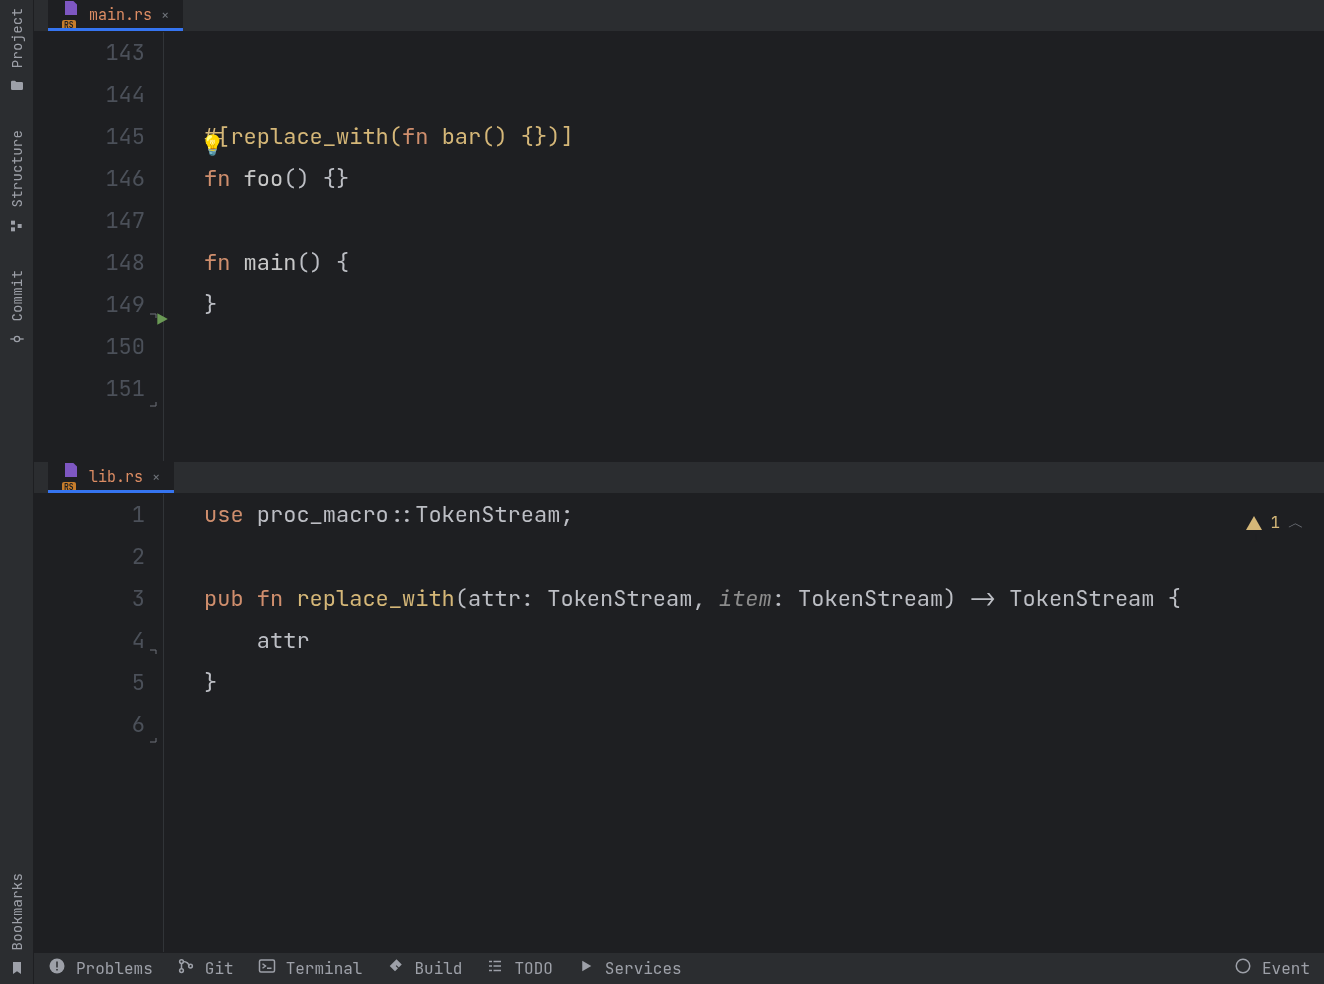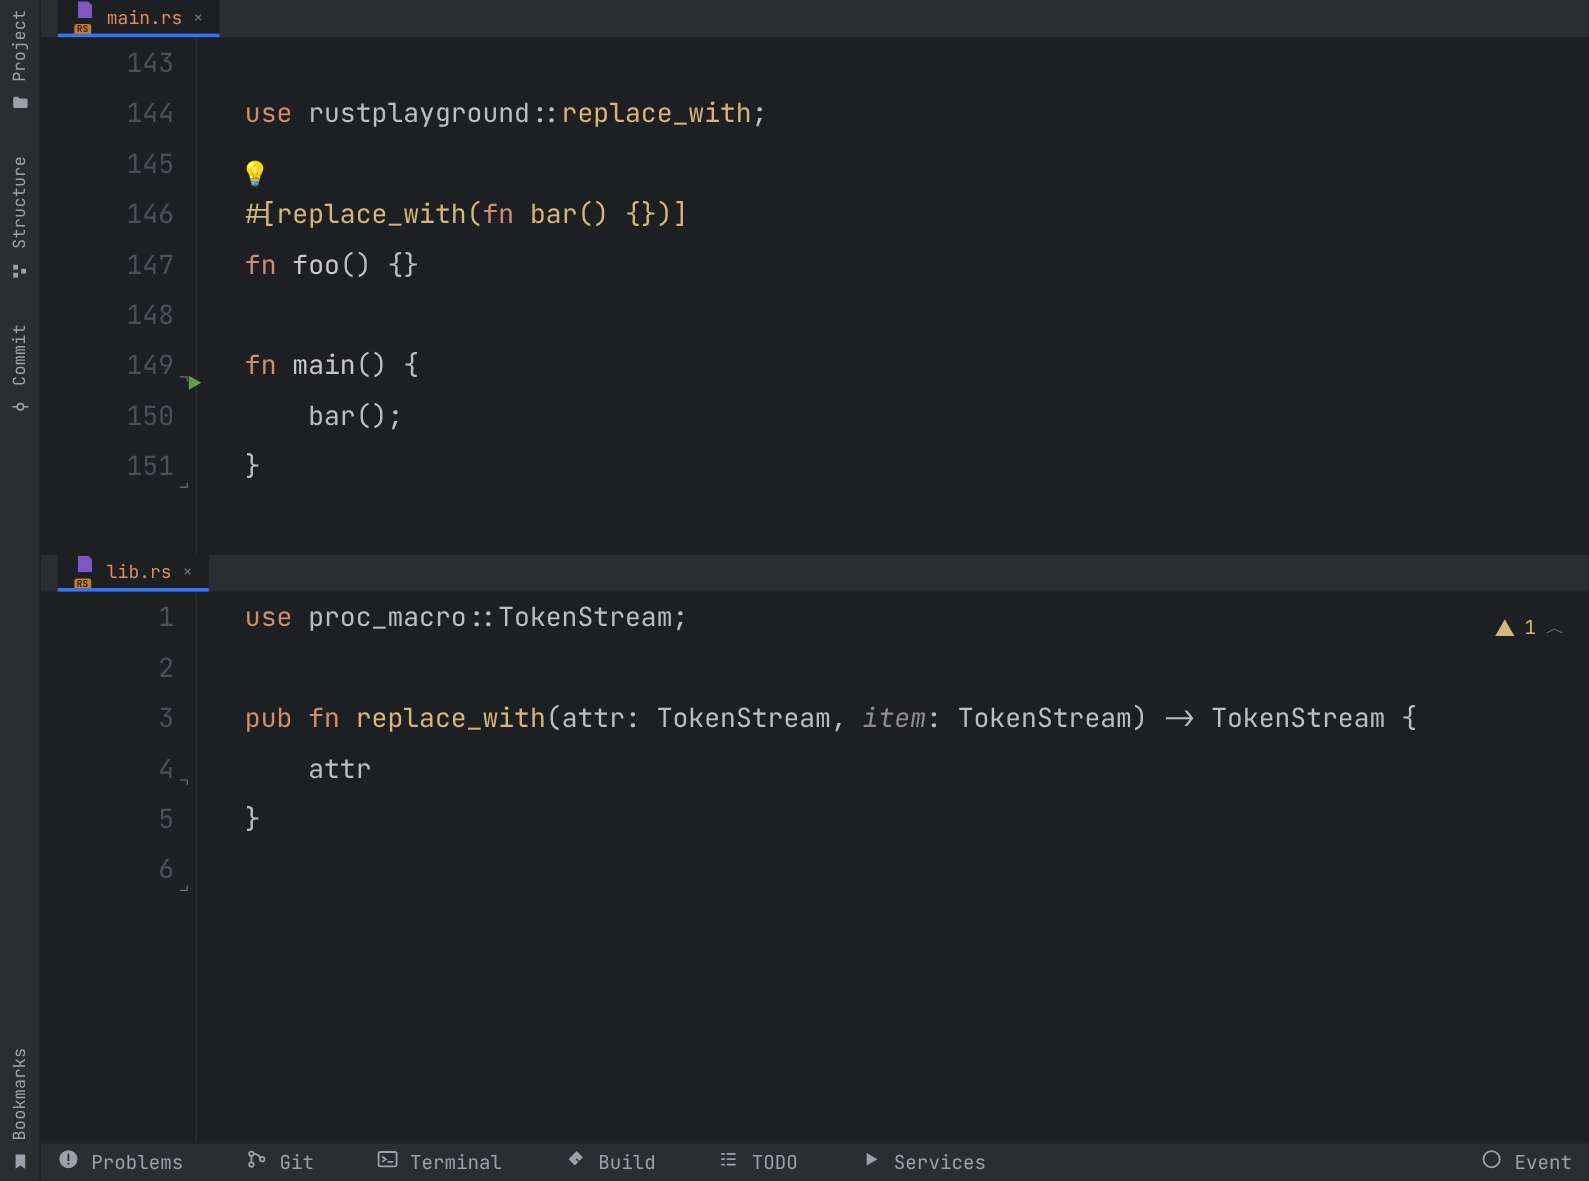--- a/index.html
+++ b/index.html
@@ -151,27 +151,25 @@
               </svg></span><span class="fold" style="position: absolute; right: -14px; top: 14px;"><svg width="10" height="10">
                 <path d="M1 1h6v4" fill="none" stroke="#6f737a"></path>
               </svg></span></div>
           <div class="ln">150</div>
           <div class="ln">151<span class="fold" style="position: absolute; right: -14px; top: 14px;"><svg width="10" height="10">
                 <path d="M1 9h6V5" fill="none" stroke="#6f737a"></path>
               </svg></span></div>
         </div>
       <div class="code" id="code-top">
           <div class="row"></div>
-          <div class="row"><span class="kw">use </span><span class="ident">rustplayground::</span><span class="mac">replace_with</span><span class="punct">;</span></div>
           <div class="row"></div>
           <div class="row"><span class="attr">#[</span><span class="mac">replace_with</span><span class="attr">(</span><span class="kw">fn </span><span class="mac">bar</span><span class="attr">() {}</span><span class="attr">)</span><span class="attr">]</span></div>
           <div class="row"><span class="kw">fn </span><span class="fnname">foo</span><span class="punct">() {}</span></div>
           <div class="row"></div>
           <div class="row"><span class="kw">fn </span><span class="fnname">main</span><span class="punct">() {</span></div>
-          <div class="row"><span class="punct">    </span><span class="ident">bar</span><span class="punct">();</span></div>
           <div class="row"><span class="punct">}</span></div>
           <span style="position: absolute; left: 36px; top: 92px; font-size: 20px;">💡</span>
         </div>
     </div>
 
     <div class="tab-bar">
       <div class="tab active">
         <span class="file-ico">
           <span class="page"></span>
             <span class="badge">RS</span>
@@ -203,21 +201,21 @@
       <div class="row"><span class="kw">use </span><span class="ident">proc_macro::TokenStream</span><span class="punct">;</span></div>
           <div class="row"></div>
           <div class="hl-line" style="top: 126px;"></div>
           <div class="row"><span class="kw">pub </span><span class="kw">fn </span><span class="mac">replace_with</span><span class="punct">(attr: </span><span class="type">TokenStream</span><span class="punct">, </span><span class="param">item</span><span class="punct">: </span><span class="type">TokenStream</span><span class="punct">) -&gt; </span><span class="type">TokenStream</span><span class="punct"> {</span></div>
           <div class="row"><span class="ident">    attr</span></div>
           <div class="row"><span class="punct">}</span></div>
         </div>
     </div>
 
     <div class="status-bar">
-      <div id="status-left" style="display:flex;gap:52px;">
+      <div id="status-left" style="display:flex;gap:24px;">
           <div class="status-item">
             <span><svg viewBox="0 0 24 24" fill="#9da0a8">
                 <circle cx="12" cy="12" r="10"></circle>
                 <rect x="11" y="6" width="2" height="8" fill="#2b2d30"></rect>
                 <rect x="11" y="16" width="2" height="2" fill="#2b2d30"></rect>
               </svg></span>
             <span>Problems</span>
           </div>
           <div class="status-item">
             <span><svg viewBox="0 0 24 24" fill="none" stroke="#9da0a8" stroke-width="2">

